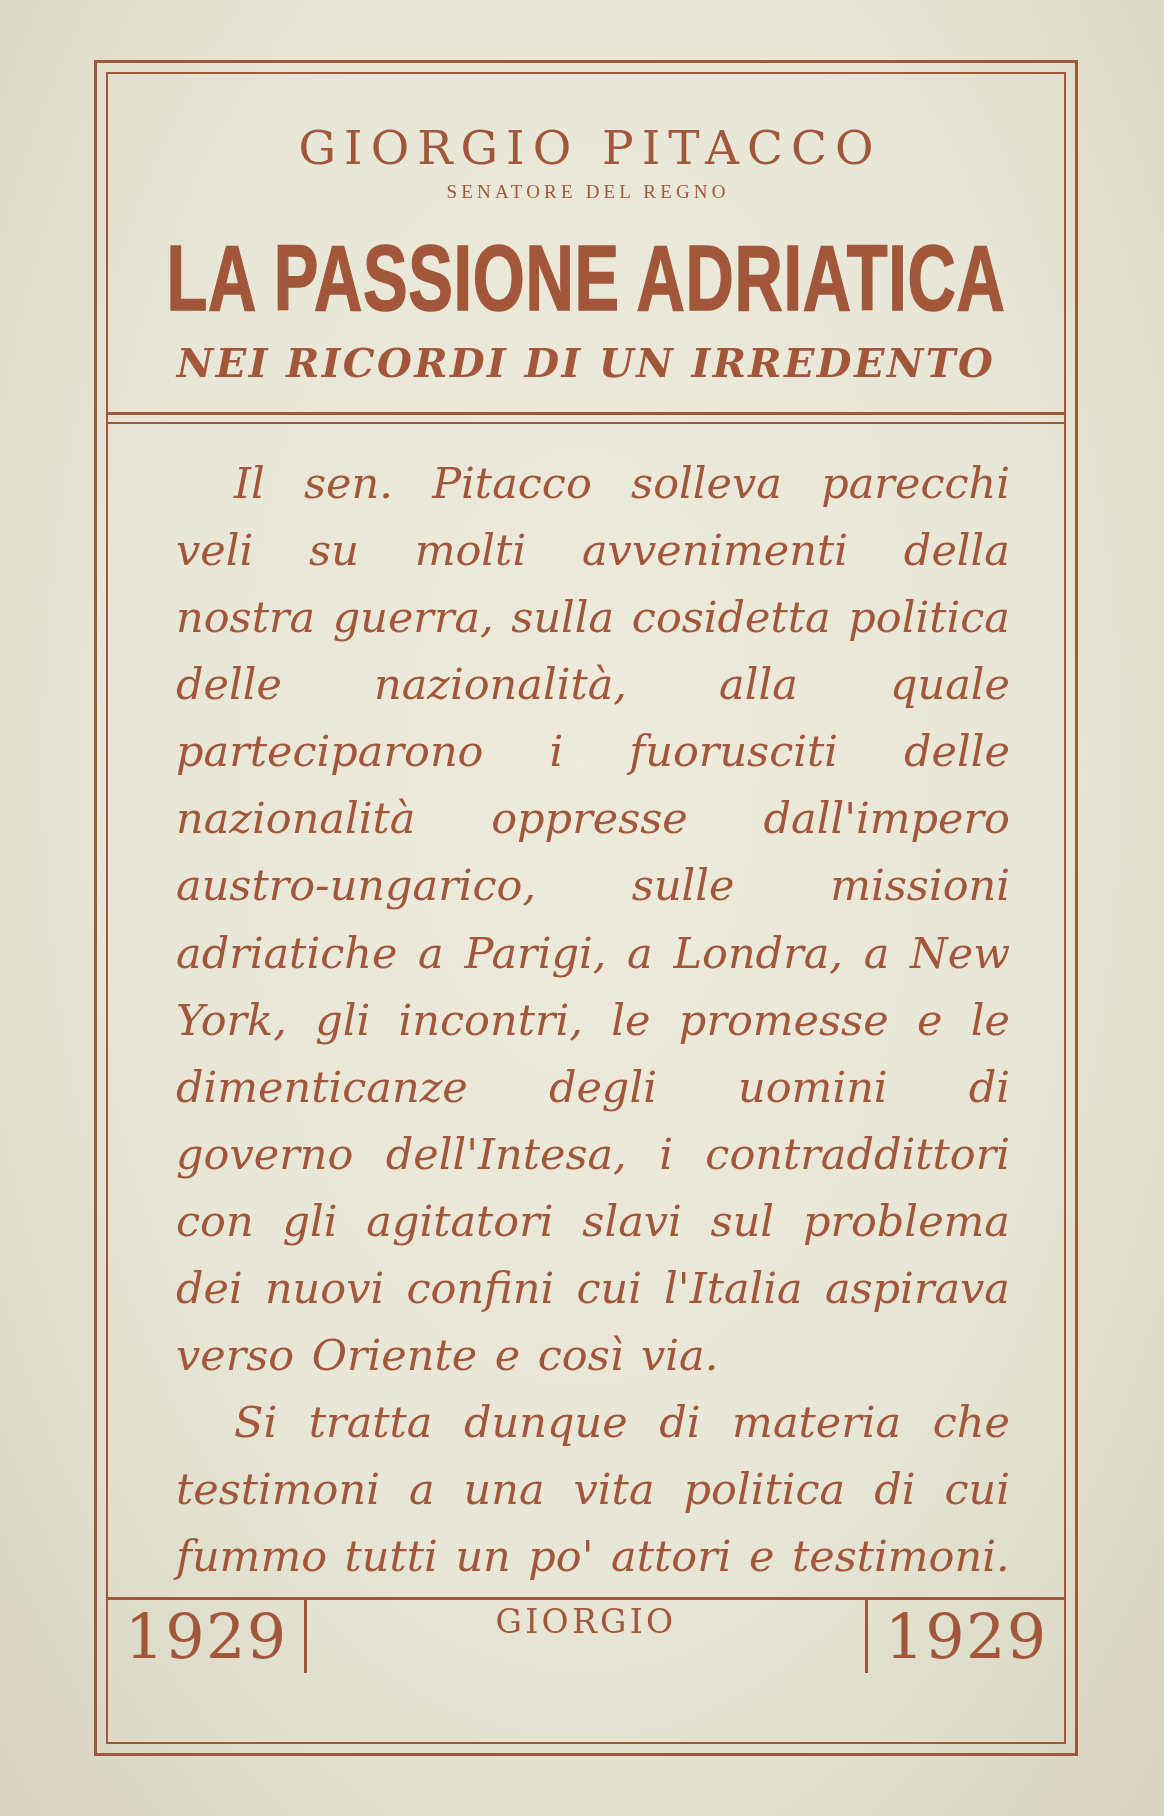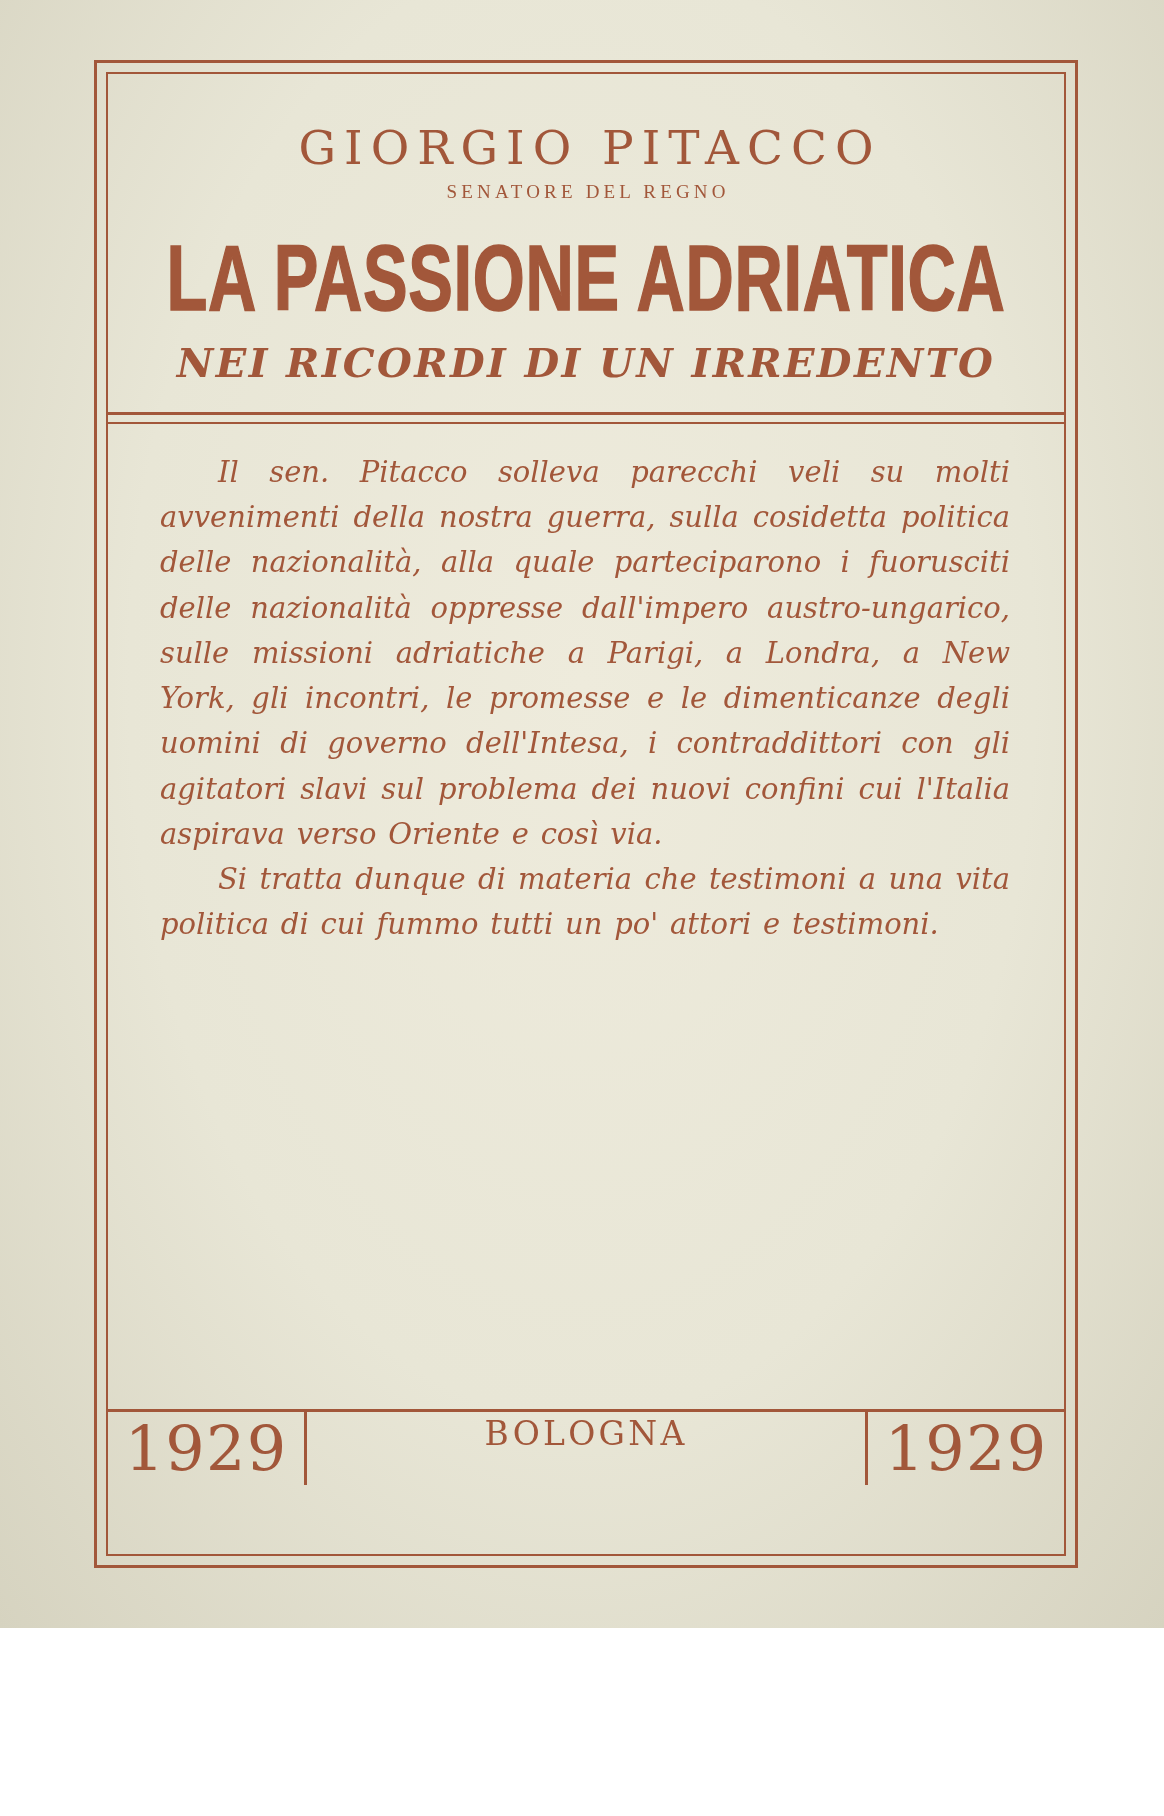--- a/index.html
+++ b/index.html
@@ -10,21 +10,21 @@
     font-family: "Liberation Serif", serif;
   }
   :root {
     --ink: #a2573a;
     --paper: #e8e6d6;
     --paper-edge: #d6d3c0;
   }
   .cover {
     position: relative;
     width: 1164px;
-    height: 1628px;
+    height: 1816px;
     background:
       radial-gradient(ellipse at 50% 42%, #eeebdc 0%, var(--paper) 55%, var(--paper-edge) 100%);
     overflow: hidden;
   }
   .frame-outer {
     position: absolute;
     left: 94px; top: 60px; right: 86px; bottom: 60px;
     border: 3px solid var(--ink);
   }
   .frame-inner {
@@ -77,29 +77,28 @@
     letter-spacing: 0.06em;
     color: var(--ink);
   }
   .double-rule {
     margin-top: 26px;
     height: 7px;
     border-top: 3px solid var(--ink);
     border-bottom: 2px solid var(--ink);
   }
   .body-text {
-    padding: 26px 54px 0 24px;
+    padding: 26px 54px 0 68px;
     font-family: "DejaVu Serif", serif;
     font-style: italic;
-    font-size: 29px;
+    font-size: 43px;
     line-height: 1.56;
     text-align: justify;
     word-spacing: 0.09em;
     color: var(--ink);
-    margin-left: 28px;
   }
   .body-text p {
     margin: 0;
     text-indent: 58px;
   }
   .imprint {
     position: absolute;
     left: 0; right: 0; bottom: 0;
     height: 142px;
     border-top: 3px solid var(--ink);
@@ -149,20 +148,20 @@
       <div class="double-rule"></div>
 
       <main class="body-text">
         <p>Il sen. Pitacco solleva parecchi veli su molti avvenimenti della nostra guerra, sulla cosidetta politica delle nazionalità, alla quale parteciparono i fuorusciti delle nazionalità oppresse dall'impero austro-ungarico, sulle missioni adriatiche a Parigi, a Londra, a New York, gli incontri, le promesse e le dimenticanze degli uomini di governo dell'Intesa, i contraddittori con gli agitatori slavi sul problema dei nuovi confini cui l'Italia aspirava verso Oriente e così via.</p>
         <p>Si tratta dunque di materia che testimoni a una vita politica di cui fummo tutti un po' attori e testimoni.</p>
       </main>
 
       <footer class="imprint">
         <div class="cell year left">1929</div>
         <div class="cell pub">
-          <div>BOLOGNA</div>
+          <div>GIORGIO</div>
         </div>
         <div class="cell year right">1929</div>
       </footer>
 
     </div>
   </div>
 </div>
 
 </body></html>

